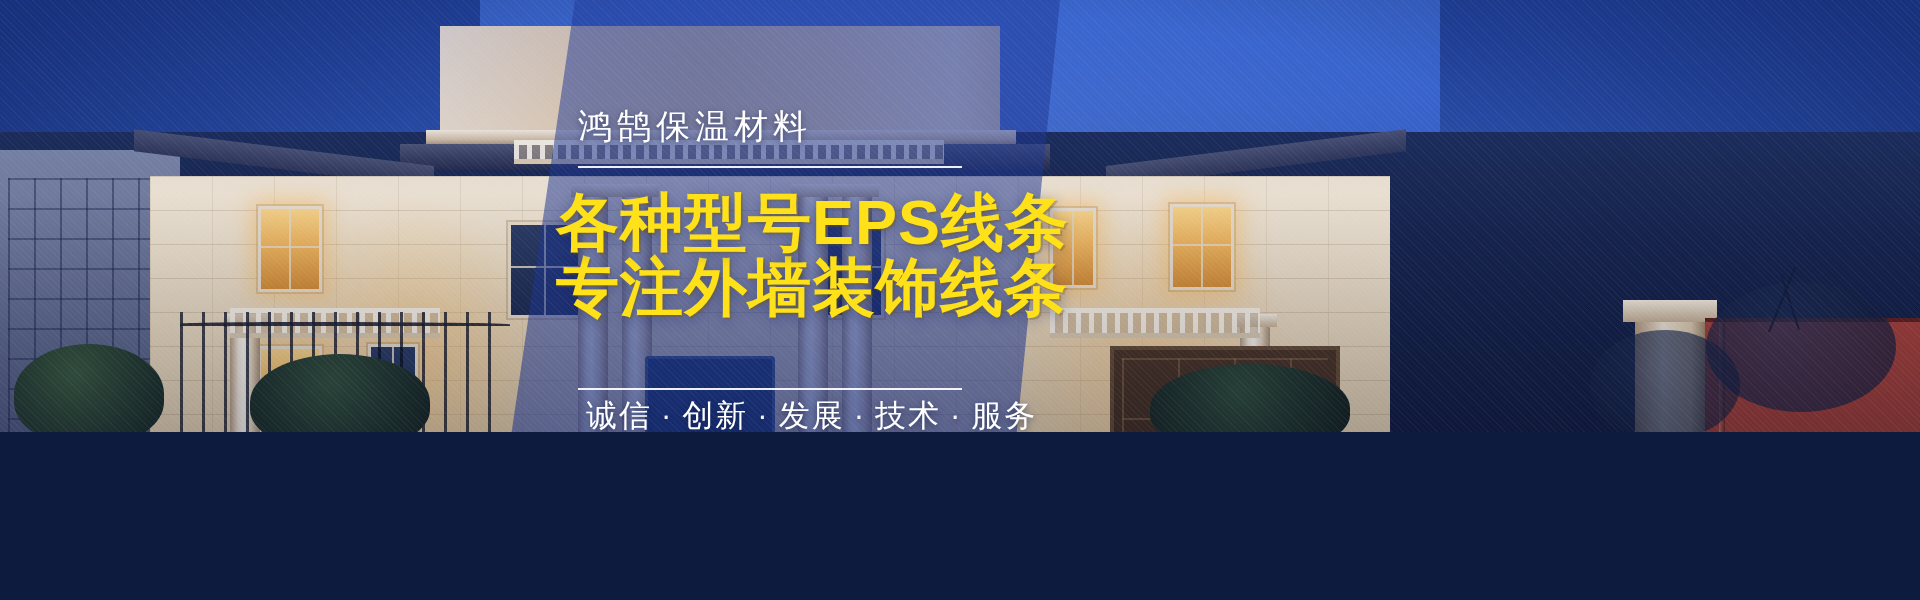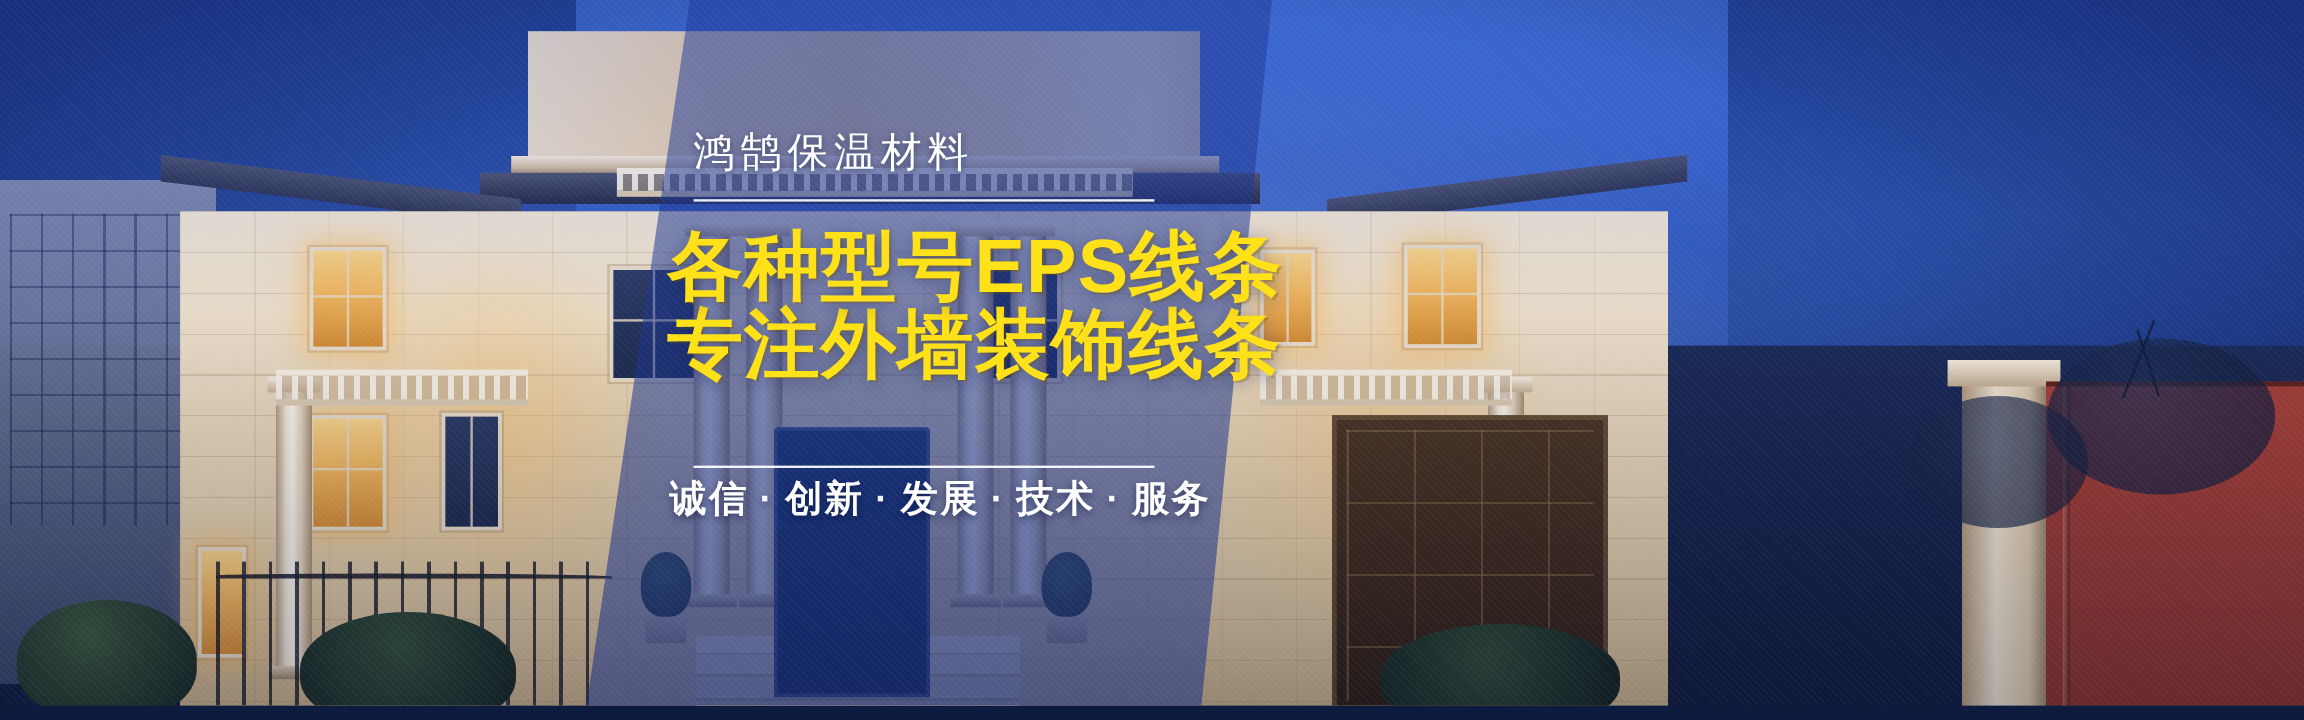--- a/index.html
+++ b/index.html
@@ -7,21 +7,21 @@
   html, body {
     width:1920px; height:600px;
     overflow:hidden;
     background:#0d1b3e;
     font-family:"Liberation Sans","DejaVu Sans",sans-serif;
   }
 
   
   #banner {
     position:relative;
-    width:1920px; height:588px;
+    width:1920px; height:432px;
     overflow:hidden;
   }
 
   
   .photo { position:absolute; inset:0; overflow:hidden; }
 
   
   .sky {
     position:absolute; left:0; top:0; width:1920px; height:330px;
     background:
@@ -292,22 +292,22 @@
       2px 2px 0 rgba(120,90,0,.30),
       0 3px 14px rgba(20,30,90,.45);
   }
   .headline.l1 { top:190px; }
   .headline.l2 { top:255px; }
   .rule-bot {
     position:absolute; left:578px; top:388px; width:384px; height:2px;
     background:rgba(255,255,255,.92);
   }
   .txt-tagline {
-    position:absolute; left:558px; top:395px;
-    font-size:31px; color:#ffffff; font-weight:700;
+    position:absolute; left:586px; top:395px;
+    font-size:31px; color:#ffffff; font-weight:400;
     letter-spacing:2px;
     text-shadow:0 2px 6px rgba(10,20,60,.55);
     white-space:nowrap;
   }
   .txt-tagline .dot { margin:0 9px; opacity:.95; }
 </style>
 </head>
 <body>
 
 <div id="banner">

